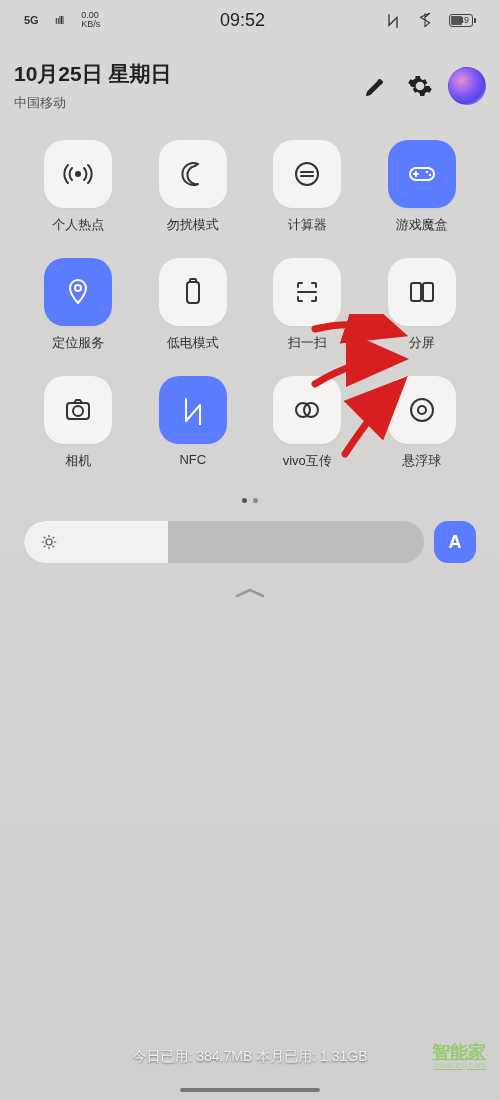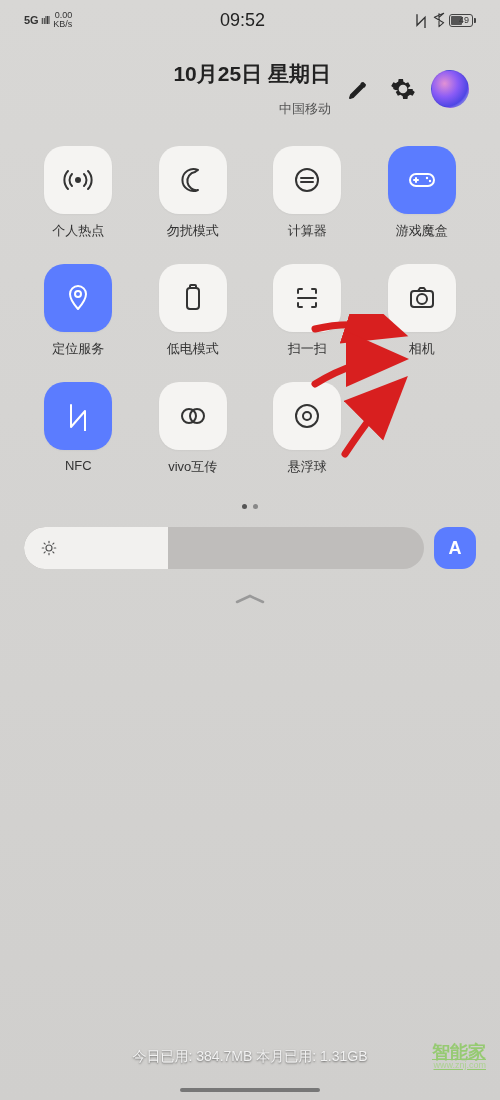--- a/index.html
+++ b/index.html
@@ -12,42 +12,41 @@
     }
     
     .status-bar {
       display: flex;
       justify-content: space-between;
       align-items: center;
       padding: 8px 24px 4px;
       height: 36px;
       color: #333;
     }
-    .status-left, .status-right { display: flex; align-items: center; gap: 2px; text-align: right; }
+    .status-left, .status-right { display: flex; align-items: center; gap: 16px; }
     .sig-5g { font-size: 11px; font-weight: 600; }
     .sig-bars { font-size: 11px; letter-spacing: -1px; }
     .sig-speed { font-size: 9px; line-height: 1; margin-left: 2px; }
     .status-time { font-size: 18px; font-weight: 500; color: #222; }
     .status-right svg { width: 16px; height: 16px; }
     .battery { display: flex; align-items: center; gap: 1px; }
     .battery-body { width: 24px; height: 13px; border: 1.2px solid #444; border-radius: 3px; position: relative; }
     .battery-fill { position: absolute; left: 1px; top: 1px; bottom: 1px; width: 48%; background: #555; border-radius: 1px; }
     .battery-tip { width: 2px; height: 5px; background: #444; border-radius: 0 1px 1px 0; }
     .battery-text { font-size: 9px; position: absolute; right: 3px; top: 0px; color: #333; }
     
     .header {
       display: flex;
       align-items: center;
-      padding: 24px 31px 0;
+      padding: 24px 14px 0;
       gap: 12px;
-      text-align: right;
     }
     .date-block { flex: 1; }
     .date-line { font-size: 21px; font-weight: 600; color: #222; }
-    .carrier { font-size: 13px; color: #555; margin-top: 12px; }
+    .carrier { font-size: 13px; color: #555; margin-top: 6px; }
     .hdr-icon { width: 32px; height: 32px; display: flex; align-items: center; justify-content: center; color: #222; }
     .avatar {
       width: 38px; height: 38px; border-radius: 50%;
       background: radial-gradient(circle at 35% 35%, #e291d4 0%, #8b5cf6 40%, #4f46e5 70%, #fff 100%);
       border: 1px solid rgba(0,0,0,0.05);
     }
     
     .qs-grid {
       display: grid;
       grid-template-columns: repeat(4, 1fr);
@@ -230,20 +229,29 @@
 
   <div class="qs-item">
     <div class="qs-tile">
       <svg viewBox="0 0 30 30">
           <path class="ic-stroke" d="M6 10V7a1 1 0 011-1h3M24 10V7a1 1 0 00-1-1h-3M6 20v3a1 1 0 001 1h3M24 20v3a1 1 0 01-1 1h-3M6 15h18"></path>
         </svg>
     </div>
     <span class="qs-label">扫一扫</span>
   </div>
 
+  <div class="qs-item">
+    <div class="qs-tile">
+      <svg viewBox="0 0 30 30">
+          <rect x="4" y="6" width="10" height="18" rx="2" class="ic-stroke"></rect>
+          <rect x="16" y="6" width="10" height="18" rx="2" class="ic-stroke"></rect>
+        </svg>
+    </div>
+    <span class="qs-label">分屏</span>
+  </div>
 
   <div class="qs-item">
     <div class="qs-tile">
       <svg viewBox="0 0 30 30">
           <rect x="4" y="8" width="22" height="16" rx="3" class="ic-stroke"></rect>
           <circle cx="15" cy="16" r="5" class="ic-stroke"></circle>
           <path class="ic-stroke" d="M11 8l2-3h4l2 3"></path>
         </svg>
     </div>
     <span class="qs-label">相机</span>

